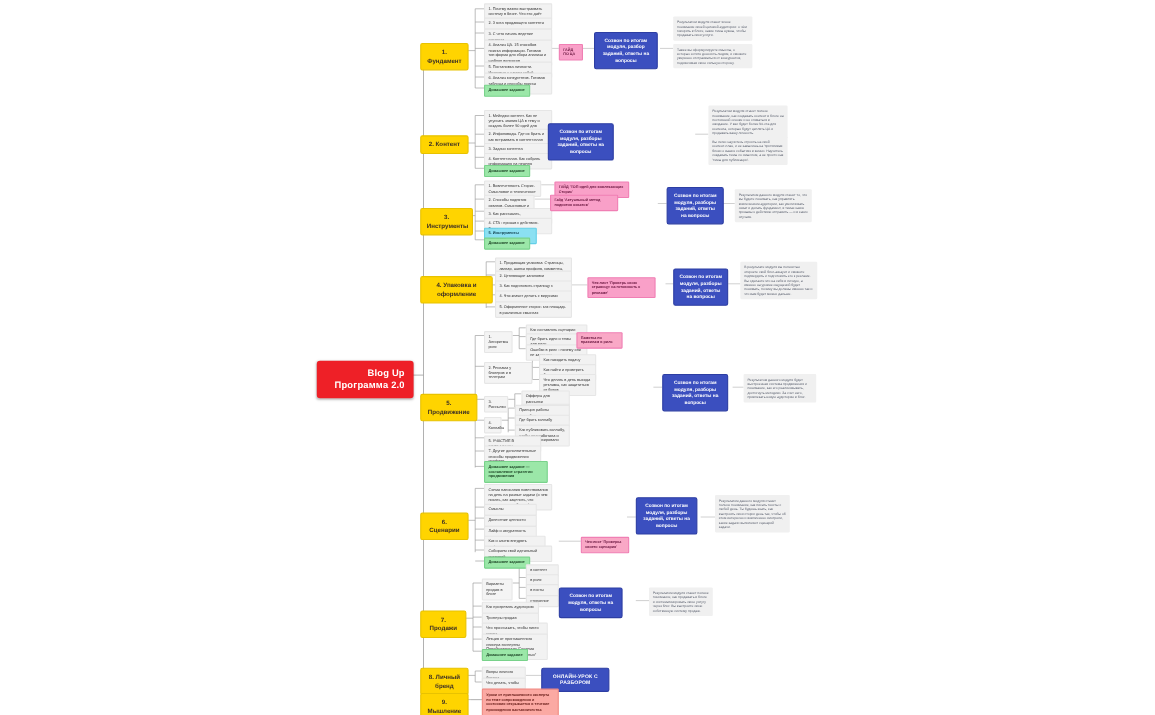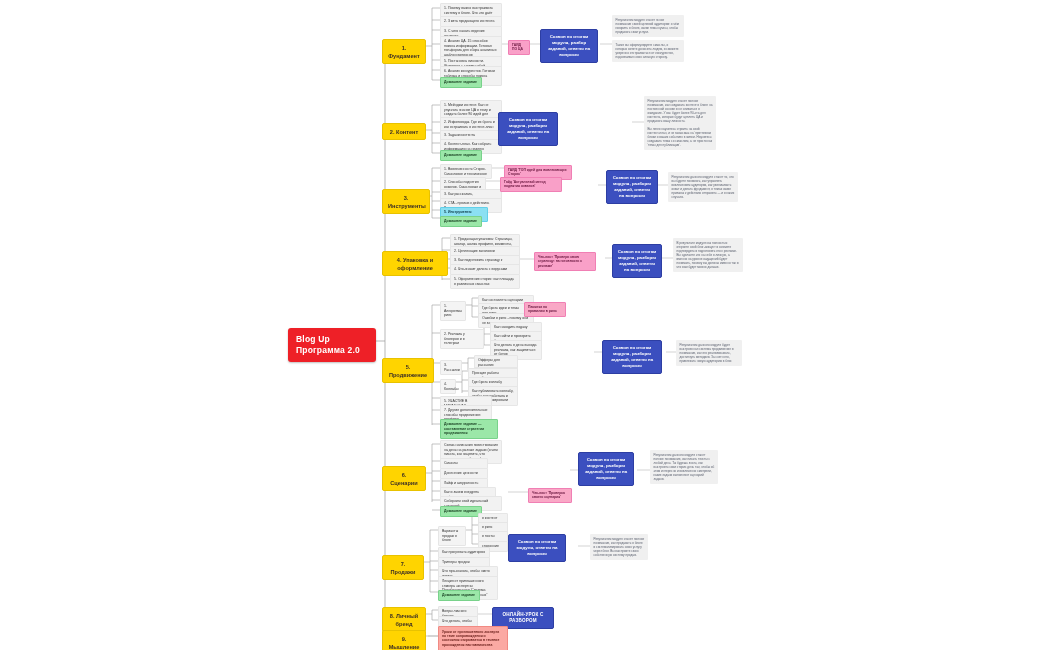--- a/index.html
+++ b/index.html
@@ -13,21 +13,21 @@
   }
   #canvas{position:absolute;left:0;top:0;width:1050px;height:650px;}
   svg.links{position:absolute;left:0;top:0;width:1050px;height:650px;pointer-events:none;}
 
   .node{position:absolute;box-sizing:border-box;}
 
   
   .central{
     background:#EE2027;color:#ffffff;
     font-weight:bold;font-size:8.5px;line-height:11px;
-    text-align:left;border-radius:3px;
+    text-align:right;border-radius:3px;
     padding:6px 8px;letter-spacing:.2px;
     box-shadow:0 1px 2px rgba(0,0,0,.25);
   }
   
   .module{
     background:#FFD400;color:#3d3024;
     font-size:5.6px;font-weight:bold;line-height:8px;
     text-align:center;border-radius:2px;padding:3.5px 5px;
     border:1px solid #e8c200;
   }

